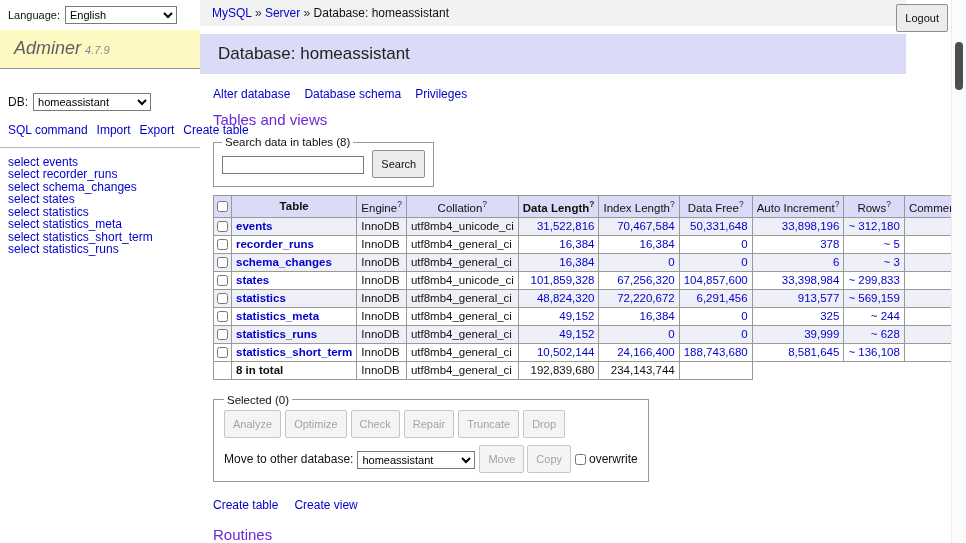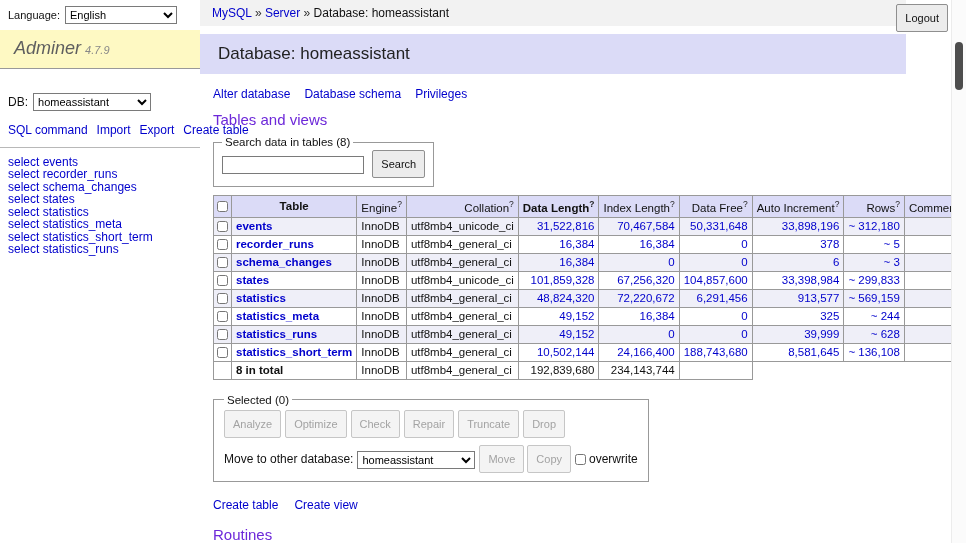--- a/index.html
+++ b/index.html
@@ -44,21 +44,21 @@
   #db-links a{margin-right:14px;}
   h3{font-size:15px;font-weight:normal;margin:10px 0 0 13px;color:#6d28d9;}
   #routines-heading,#events-heading{margin-top:14px;}
   fieldset{display:inline-block;border:1px solid #999;margin:8px 0 0 13px;padding:2px 8px 8px;}
   legend{font-size:11.5px;padding:0 3px;}
   #search-input{width:142px;height:18px;border:1px solid #7a7a7a;font-size:11px;padding:0 3px;
                 margin-right:5px;box-sizing:border-box;vertical-align:middle;}
 
   table{border-collapse:collapse;margin:8px 0 0 13px;font-size:11.5px;padding-left:40px;}
   td,th{border:1px solid #999;padding:2px 4px;line-height:13px;height:13px;white-space:nowrap;}
-  thead td,thead th{background:#dbdbf7;font-weight:normal;text-align:right;}
+  thead td,thead th{background:#dbdbf7;font-weight:normal;text-align:center;}
   thead th.hname{font-weight:bold;text-align:center;width:112px;}
   sup.help{font-size:8.5px;color:#222;}
   td.check{width:13px;text-align:center;padding:1px 2px;}
   input[type=checkbox]{width:11px;height:11px;margin:1px;vertical-align:middle;}
   td.tname{width:112px;}
   td.tname a{font-weight:bold;}
   td.tname.bold{font-weight:bold;}
   .num{text-align:right;}
   #rows tr:nth-child(odd){background:#efeff8;}
   [data-name="column-header-engine"]{width:38px;}

